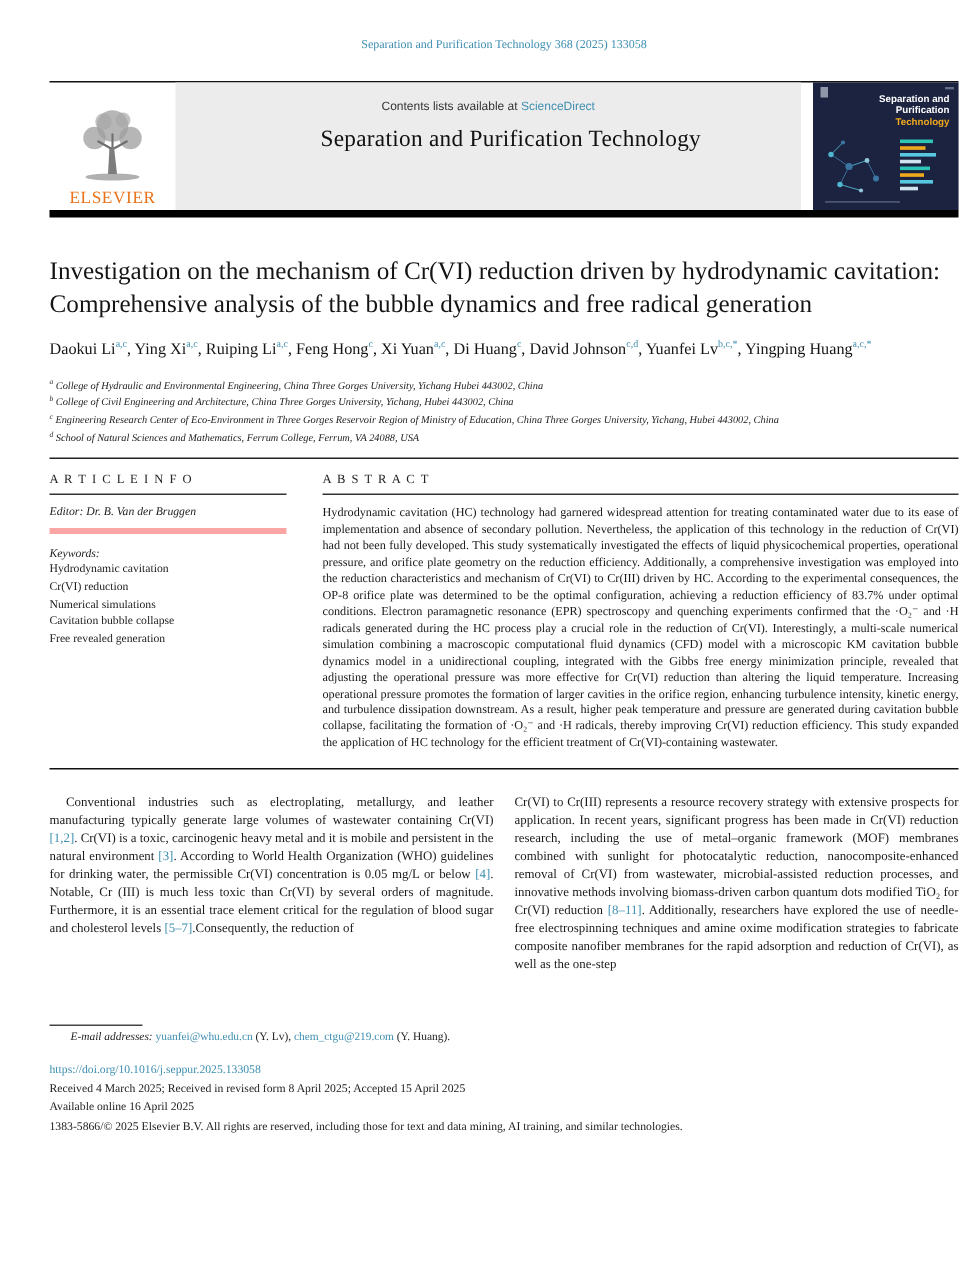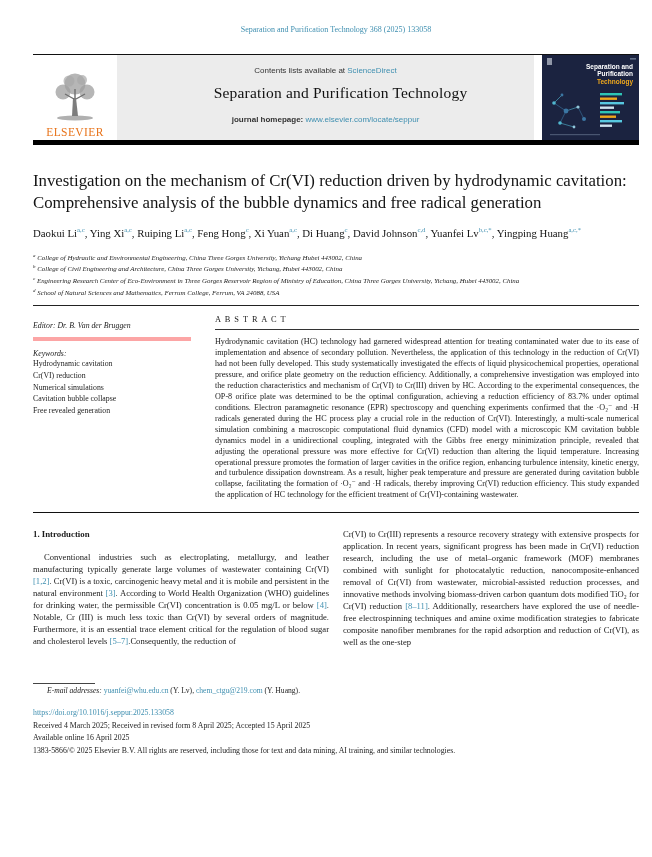--- a/index.html
+++ b/index.html
@@ -78,23 +78,20 @@
         <path d="M28 28 L19 23 M30 28 L39 23 M29 27 L29 18" stroke="#6f6f6f" stroke-width="1.4" fill="none"></path>
       </svg>
       <div class="elsevier-word">ELSEVIER</div>
     </div>
 
     <div class="gray-box">
       <div class="contents-line">
         <span>Contents lists available at </span><span class="link">ScienceDirect</span>
       </div>
       <div class="jtitle">Separation and Purification Technology</div>
-      <div class="homepage-line">
-        <span>journal homepage: </span><span class="link">www.elsevier.com/locate/seppur</span>
-      </div>
     </div>
 
     <div class="cover-col">
       <svg width="97" height="85" viewBox="0 0 97 85" style="position:absolute;top:0;left:0">
         <rect x="0" y="0" width="97" height="85" fill="#1b2340"></rect>
         <rect x="5" y="3" width="5" height="7" fill="#cfd6e0" opacity="0.65"></rect>
         <rect x="88" y="3" width="6" height="1.6" fill="#8fa0b8" opacity="0.6"></rect>
         <g opacity="0.9">
           <line x1="12" y1="48" x2="24" y2="56" stroke="#3f7fae" stroke-width="0.6"></line>
           <line x1="24" y1="56" x2="18" y2="68" stroke="#3f7fae" stroke-width="0.6"></line>
@@ -140,41 +137,41 @@
       <div><sup>a</sup> College of Hydraulic and Environmental Engineering, China Three Gorges University, Yichang Hubei 443002, China</div>
       <div><sup>b</sup> College of Civil Engineering and Architecture, China Three Gorges University, Yichang, Hubei 443002, China</div>
       <div><sup>c</sup> Engineering Research Center of Eco-Environment in Three Gorges Reservoir Region of Ministry of Education, China Three Gorges University, Yichang, Hubei 443002, China</div>
       <div><sup>d</sup> School of Natural Sciences and Mathematics, Ferrum College, Ferrum, VA 24088, USA</div>
     </div>
 
   <div class="rule-thin"></div>
 
   <div class="info-grid">
     <div>
+      <div class="sec-heading">A R T I C L E  I N F O</div>
       <div class="editor-line">Editor: Dr. B. Van der Bruggen</div>
       <div class="kw-label">Keywords:</div>
       <div>
           <div class="kw">Hydrodynamic cavitation</div>
           <div class="kw">Cr(VI) reduction</div>
           <div class="kw">Numerical simulations</div>
           <div class="kw">Cavitation bubble collapse</div>
           <div class="kw">Free revealed generation</div>
         </div>
     </div>
     <div>
       <div class="sec-heading">A B S T R A C T</div>
       <div class="abstract-text">Hydrodynamic cavitation (HC) technology had garnered widespread attention for treating contaminated water due to its ease of implementation and absence of secondary pollution. Nevertheless, the application of this technology in the reduction of Cr(VI) had not been fully developed. This study systematically investigated the effects of liquid physicochemical properties, operational pressure, and orifice plate geometry on the reduction efficiency. Additionally, a comprehensive investigation was employed into the reduction characteristics and mechanism of Cr(VI) to Cr(III) driven by HC. According to the experimental consequences, the OP-8 orifice plate was determined to be the optimal configuration, achieving a reduction efficiency of 83.7% under optimal conditions. Electron paramagnetic resonance (EPR) spectroscopy and quenching experiments confirmed that the ·O₂⁻ and ·H radicals generated during the HC process play a crucial role in the reduction of Cr(VI). Interestingly, a multi-scale numerical simulation combining a macroscopic computational fluid dynamics (CFD) model with a microscopic KM cavitation bubble dynamics model in a unidirectional coupling, integrated with the Gibbs free energy minimization principle, revealed that adjusting the operational pressure was more effective for Cr(VI) reduction than altering the liquid temperature. Increasing operational pressure promotes the formation of larger cavities in the orifice region, enhancing turbulence intensity, kinetic energy, and turbulence dissipation downstream. As a result, higher peak temperature and pressure are generated during cavitation bubble collapse, facilitating the formation of ·O₂⁻ and ·H radicals, thereby improving Cr(VI) reduction efficiency. This study expanded the application of HC technology for the efficient treatment of Cr(VI)-containing wastewater.</div>
     </div>
   </div>
 
   <div class="rule-mid"></div>
 
   <div class="intro-grid">
     <div>
-      <div class="intro-heading">1. Introduction</div>
       <div class="body-par indent">Conventional industries such as electroplating, metallurgy, and leather manufacturing typically generate large volumes of wastewater containing Cr(VI) <span class="cite">[1,2]</span>. Cr(VI) is a toxic, carcinogenic heavy metal and it is mobile and persistent in the natural environment <span class="cite">[3]</span>. According to World Health Organization (WHO) guidelines for drinking water, the permissible Cr(VI) concentration is 0.05 mg/L or below <span class="cite">[4]</span>. Notable, Cr (III) is much less toxic than Cr(VI) by several orders of magnitude. Furthermore, it is an essential trace element critical for the regulation of blood sugar and cholesterol levels <span class="cite">[5–7]</span>.Consequently, the reduction of</div>
     </div>
     <div>
       <div class="body-par">Cr(VI) to Cr(III) represents a resource recovery strategy with extensive prospects for application. In recent years, significant progress has been made in Cr(VI) reduction research, including the use of metal–organic framework (MOF) membranes combined with sunlight for photocatalytic reduction, nanocomposite-enhanced removal of Cr(VI) from wastewater, microbial-assisted reduction processes, and innovative methods involving biomass-driven carbon quantum dots modified TiO₂ for Cr(VI) reduction <span class="cite">[8–11]</span>. Additionally, researchers have explored the use of needle-free electrospinning techniques and amine oxime modification strategies to fabricate composite nanofiber membranes for the rapid adsorption and reduction of Cr(VI), as well as the one-step</div>
     </div>
   </div>
 
   <div class="fn-divider"></div>
   <div class="fn-emails">
     <span class="lbl">E-mail addresses:</span>

